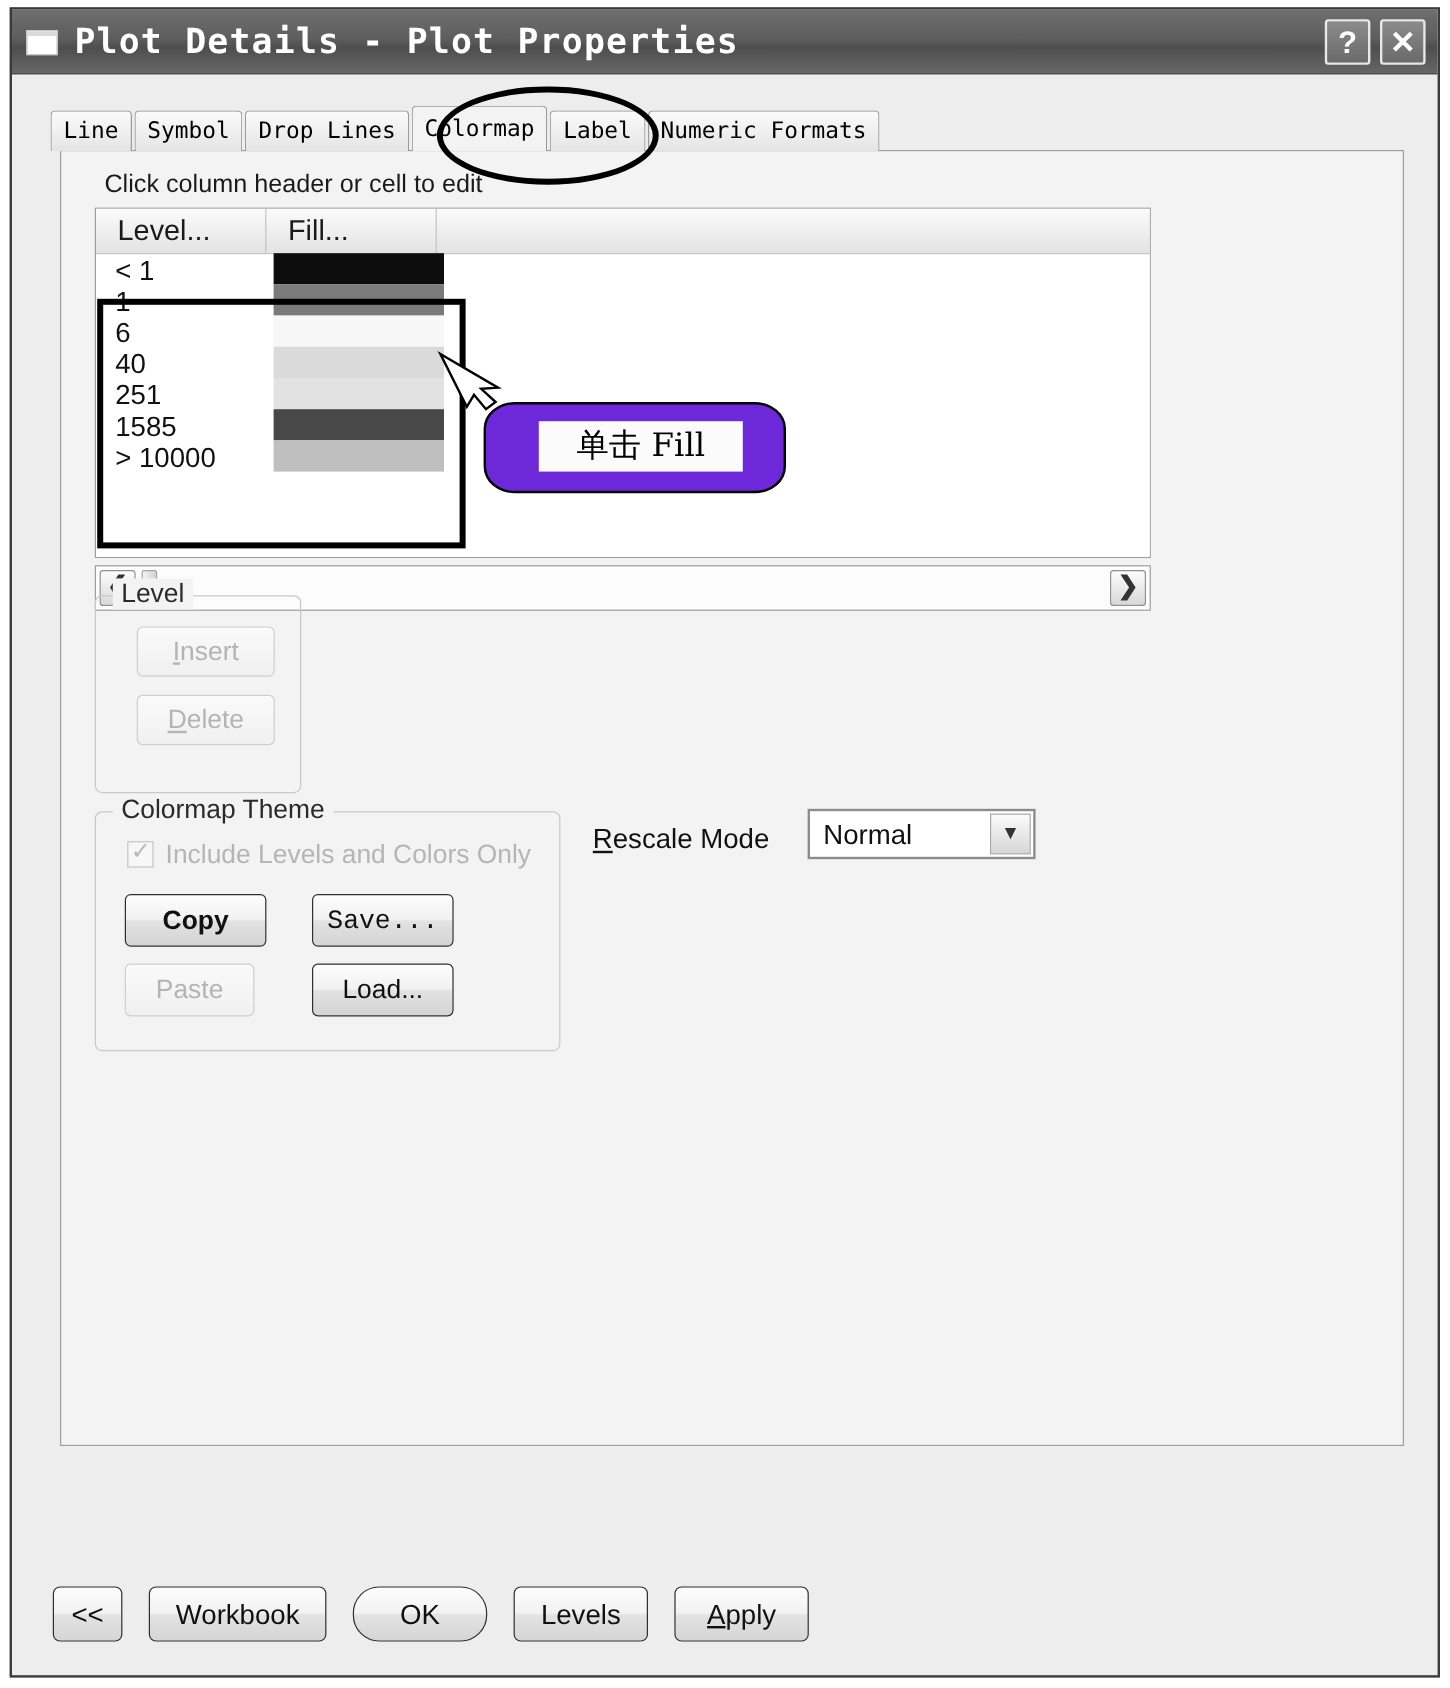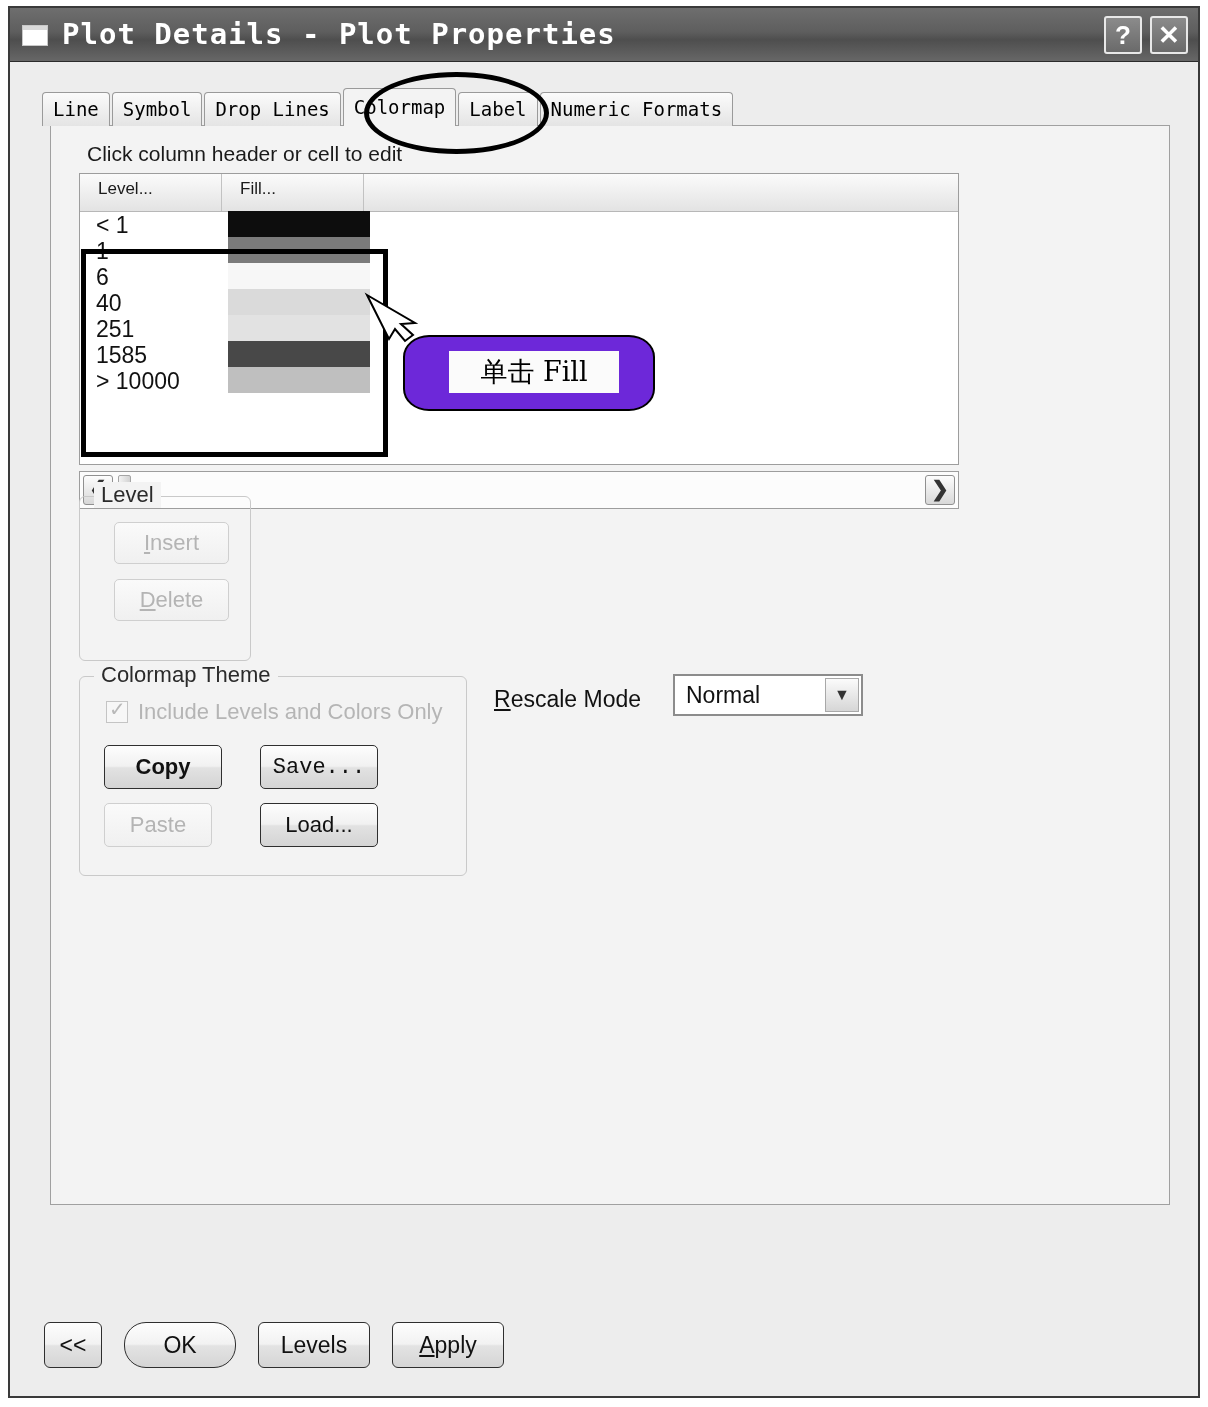--- a/index.html
+++ b/index.html
@@ -164,21 +164,21 @@
     position: absolute;
     left: 0; top: 0;
     width: 100%;
     height: 38px;
     background: linear-gradient(to bottom, #fbfbfb, #e3e3e3);
     border-bottom: 1px solid #b7b7b7;
     box-sizing: border-box;
     display: flex;
   }
   .gh-cell {
-    font-size: 17px;
+    font-size: 24px;
     color: #1a1a1a;
     padding: 5px 0 0 18px;
     box-sizing: border-box;
     border-right: 1px solid #c2c2c2;
     cursor: pointer;
     overflow: hidden;
     white-space: nowrap;
   }
   .gh-level { width: 142px; }
   .gh-fill  { width: 142px; }
@@ -579,20 +579,21 @@
       </svg>
       <div id="callout-body">
         <div id="callout-text">单击 Fill</div>
       </div>
     </div>
 
   </div>
 
   <div id="bottombar">
     <div class="bbtn" id="bb-prev">&lt;&lt;</div>
+    <div class="bbtn" id="bb-workbook">Workbook</div>
     <div class="bbtn" id="bb-ok">OK</div>
     <div class="bbtn" id="bb-cancel">Levels</div>
     <div class="bbtn" id="bb-apply">
         <span class="mn">A</span>
         <span>pply</span>
       </div>
   </div>
 
 </div>
 

